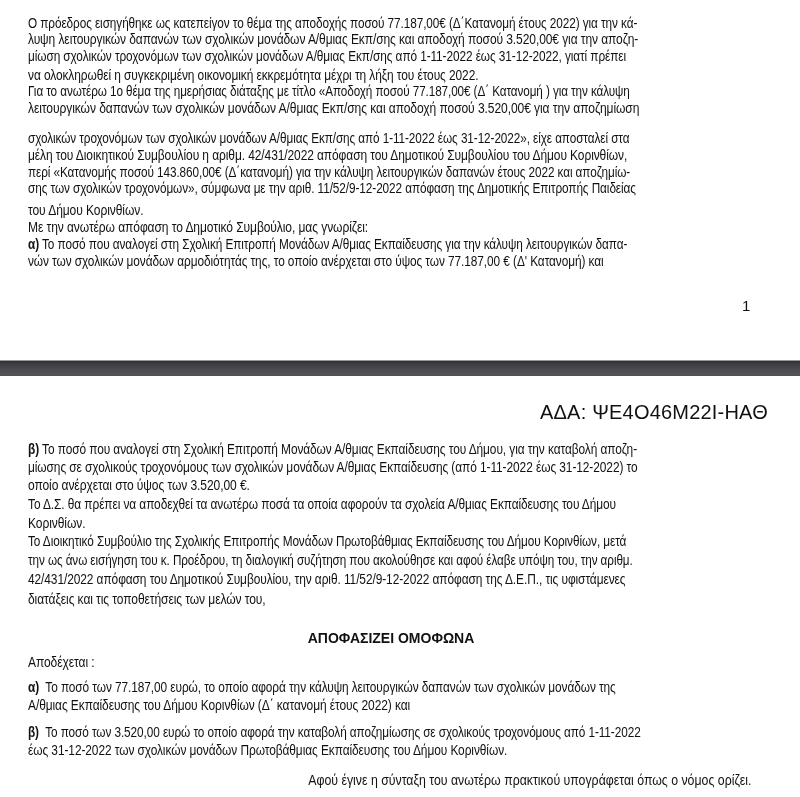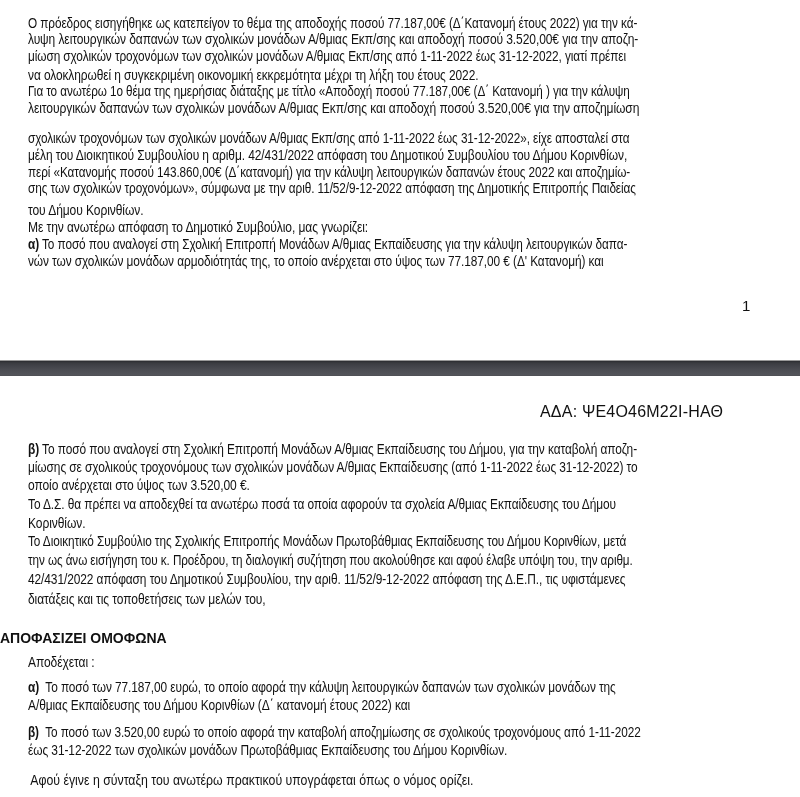--- a/index.html
+++ b/index.html
@@ -57,39 +57,39 @@
       position: absolute;
       left: 742px;
       top: 286px;
       font-size: 15px;
       line-height: 16px;
     }
     .ada {
       position: absolute;
       left: 540px;
       top: 391px;
-      font-size: 16px;
+      font-size: 20px;
       line-height: 18px;
       letter-spacing: 0.2px;
     }
     .heading {
       position: absolute;
       left: 0;
       width: 782px;
       top: 618px;
-      text-align: left;
+      text-align: center;
       font-weight: bold;
       font-size: 14px;
       line-height: 16px;
     }
     .center-line {
       position: absolute;
       left: 0;
       width: 782px;
-      text-align: left;
+      text-align: right;
       font-size: 14px;
       line-height: 16px;
       white-space: nowrap;
     }
     .center-line span {
       display: inline-block;
       transform: scaleX(0.88);
     }
   </style>
 </head>

